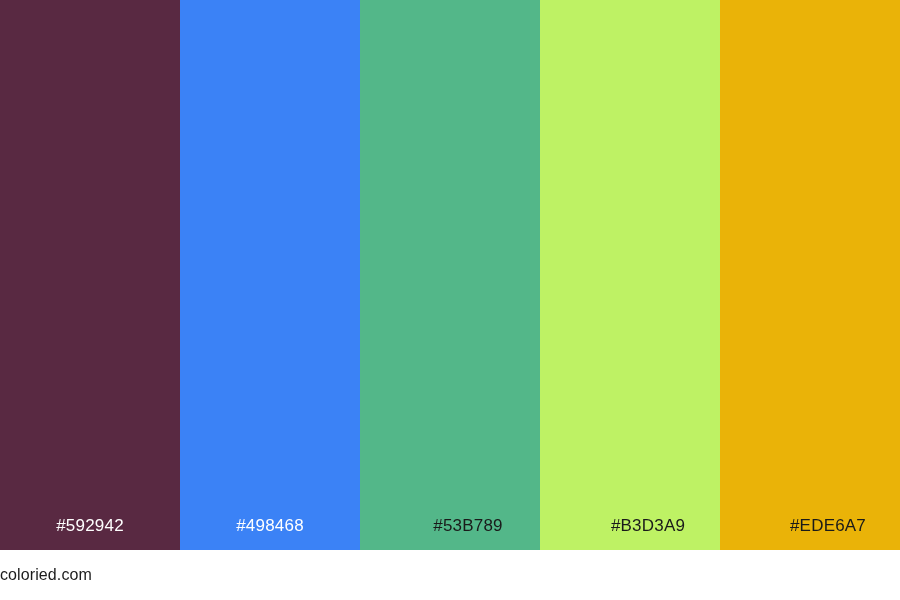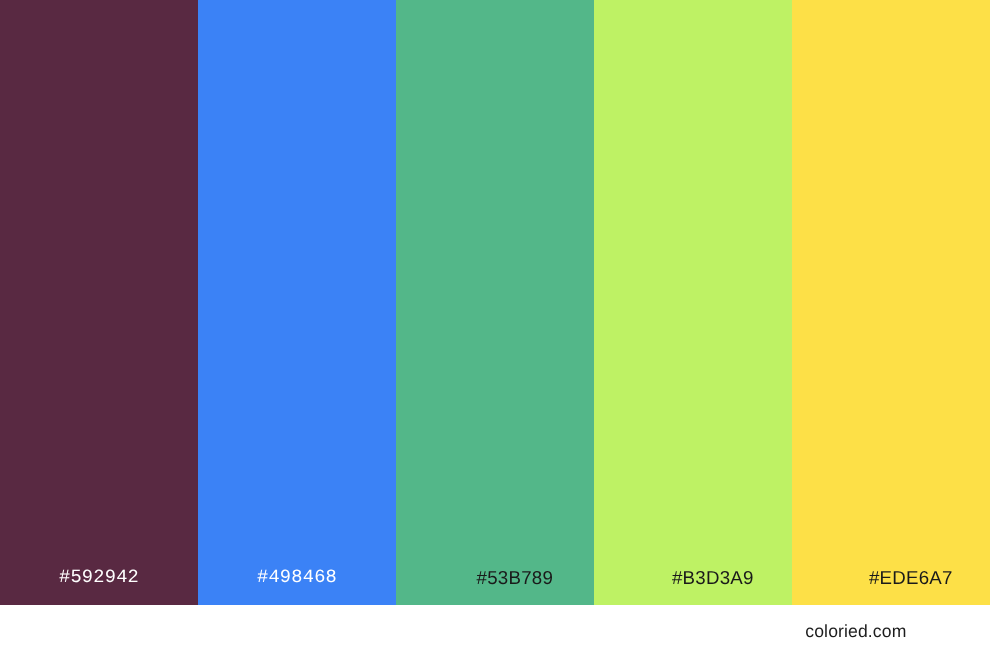--- a/index.html
+++ b/index.html
@@ -39,31 +39,31 @@
     left: 0;
     right: 0;
     bottom: 14px;
     text-align: center;
     font-size: 17px;
     font-weight: 400;
     letter-spacing: 0.2px;
     line-height: 20px;
     white-space: nowrap;
   }
-  .label-light { color: #ffffff; font-family: Liberation Mono, monospace; }
+  .label-light { color: #ffffff; }
   .label-dark  { color: #1a1a1a; margin-left: 36px; }
 
   #site-footer {
     width: 824px;
     height: 50px;
     flex: 0 0 50px;
     background: #ffffff;
     display: flex;
     align-items: center;
-    justify-content: flex-end;
+    justify-content: flex-start;
   }
   #footer-brand {
     font-size: 16px;
     font-weight: 500;
     color: #1c1c1c;
     letter-spacing: 0.1px;
     line-height: 20px;
   }
 </style>
 </head>
@@ -82,21 +82,21 @@
     </div>
 
     <div class="swatch" style="background-color: rgb(83, 183, 137);">
       <span class="swatch-label label-dark">#53B789</span>
     </div>
 
     <div class="swatch" style="background-color: #bef264;">
       <span class="swatch-label label-dark">#B3D3A9</span>
     </div>
 
-    <div class="swatch" style="background-color: #fde047;">
+    <div class="swatch" style="background-color: #eab308;">
       <span class="swatch-label label-dark">#EDE6A7</span>
     </div>
 
   </div>
 
   <div id="site-footer">
     <span id="footer-brand">coloried.com</span>
   </div>
 
 </div>

